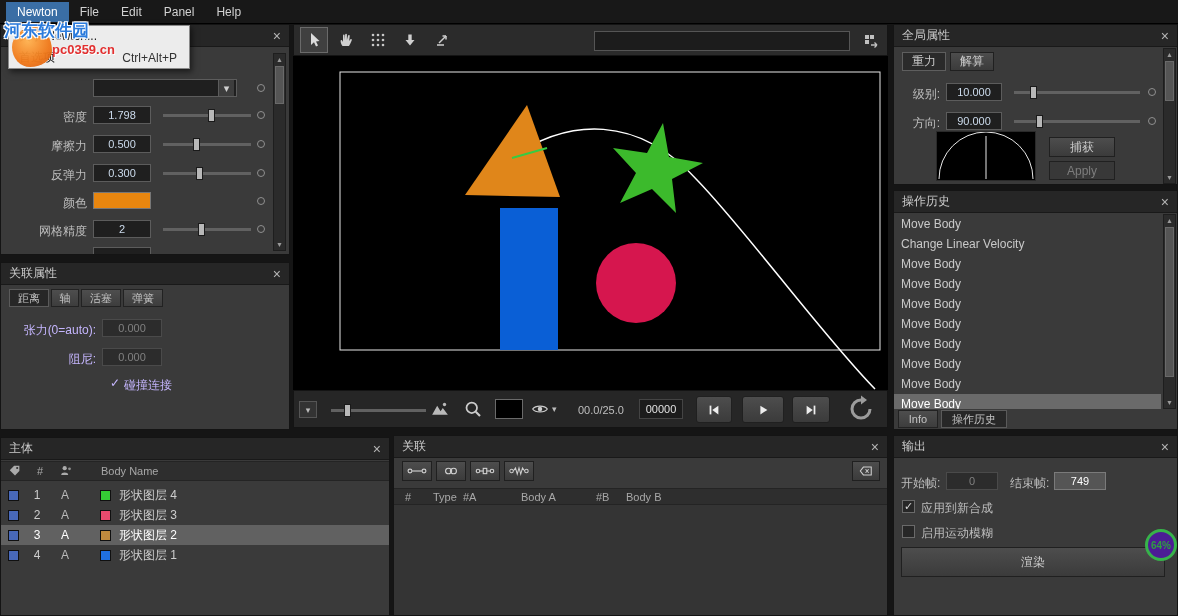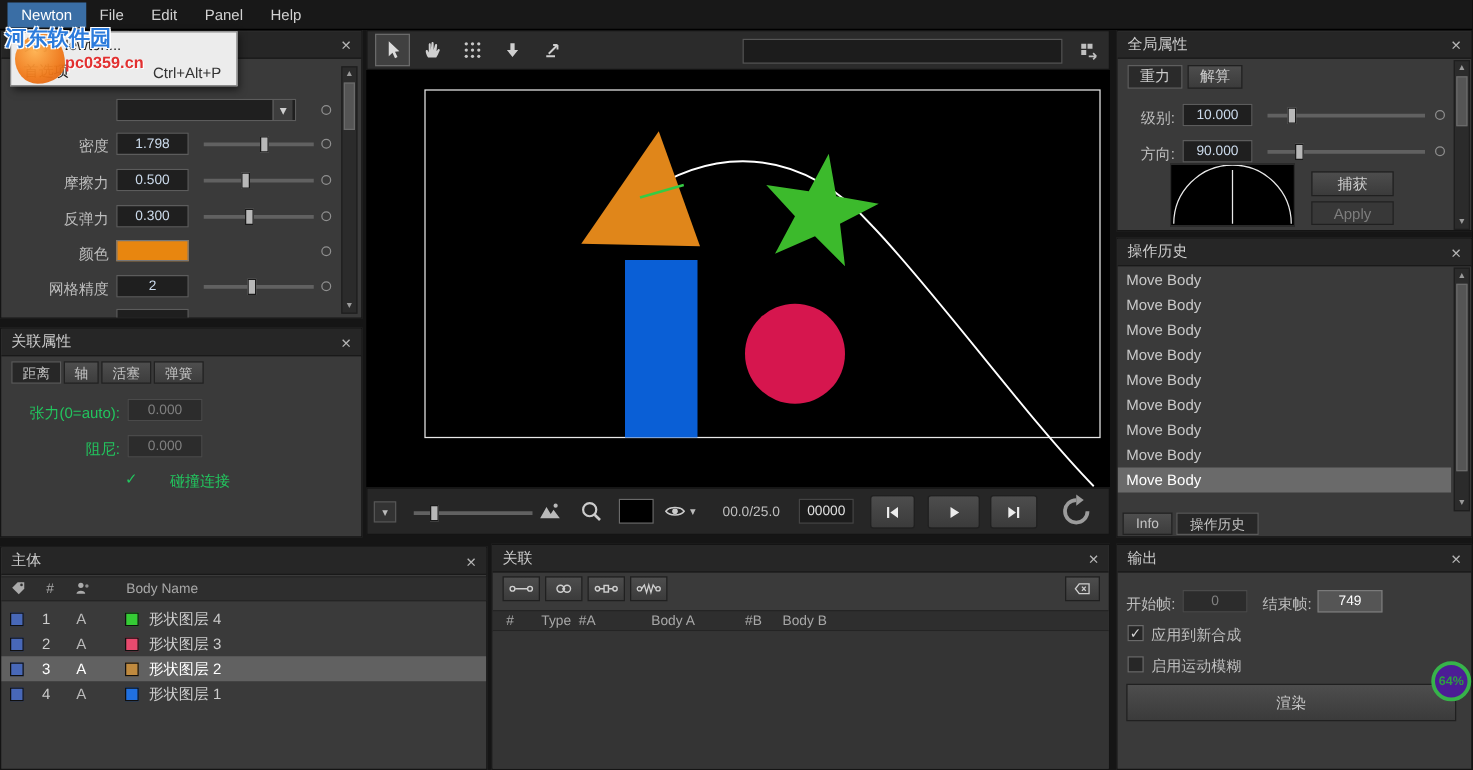--- a/index.html
+++ b/index.html
@@ -4,21 +4,21 @@
 <style>
   *{margin:0;padding:0;box-sizing:border-box;}
   html,body{background:#0d0d0d;}
   body{font-family:"Liberation Sans",sans-serif;}
   .screen{position:relative;width:1178px;height:616px;background:#151515;overflow:hidden;font-size:12px;color:#c8c8c8;}
   .abs{position:absolute;}
   .panel{position:absolute;background:#3a3a3a;border:1px solid #141414;overflow:hidden;}
   .ptitle{position:absolute;left:0;top:0;right:0;height:22px;background:#262626;border-bottom:1px solid #191919;display:flex;align-items:center;padding:0 8px;font-size:12px;color:#cccccc;}
   .pclose{margin-left:auto;color:#b5b5b5;font-size:14px;line-height:1;cursor:default;}
   .label{position:absolute;font-size:12px;color:#bdbdbd;white-space:nowrap;}
-  .dim{color:#22c55e;}
+  .dim{color:#c4b5fd;padding-left:10px;}
   .vbox{position:absolute;height:18px;background:#1f1f1f;border:1px solid #5c5c5c;color:#ccdbec;font-size:11px;display:flex;align-items:center;justify-content:center;}
   .vbox.disabled{color:#808080;border-color:#4a4a4a;background:#2c2c2c;}
   .slider{position:absolute;height:3px;background:#616161;}
   .sthumb{position:absolute;top:-5px;width:7px;height:13px;background:#b8b8b8;border:1px solid #1a1a1a;}
   .kf{position:absolute;width:8px;height:8px;border:1px solid #8f8f8f;border-radius:50%;}
   .btn{display:flex;align-items:center;justify-content:center;background:linear-gradient(#4d4d4d,#3b3b3b);border:1px solid #202020;color:#cccccc;font-size:12px;}
   .btn.pressed{background:#2a2a2a;border-color:#5e5e5e;}
   .btn.disabled{color:#7d7d7d;background:#383838;}
   .menubar{position:absolute;left:0;top:0;width:1178px;height:24px;background:#181818;border-bottom:1px solid #000;display:flex;align-items:center;padding-left:6px;}
   .mitem{padding:3px 11px;color:#d2d2d2;font-size:12px;}
@@ -122,21 +122,21 @@
     <div class="tabbtn" style="left:80px;top:26px;width:40px;">活塞</div>
     <div class="tabbtn" style="left:122px;top:26px;width:40px;">弹簧</div>
 
     <span class="label dim" style="left:0px;top:59px;width:95px;text-align:right;">张力(0=auto):</span>
     <div class="vbox disabled" style="left:101px;top:56px;width:60px;">0.000</div>
 
     <span class="label dim" style="left:0px;top:88px;width:95px;text-align:right;">阻尼:</span>
     <div class="vbox disabled" style="left:101px;top:85px;width:60px;">0.000</div>
 
     <span class="abs dim" style="left:99px;top:113px;font-size:12px;">✓</span>
-    <span class="label dim" style="left:113px;top:114px;margin-left:22px;">碰撞连接</span>
+    <span class="label dim" style="left:113px;top:114px;">碰撞连接</span>
   </div>
 
   <div class="panel" style="left:0;top:437px;width:390px;height:179px;">
     <div class="ptitle">
       <span>主体</span>
       <span class="pclose">×</span>
     </div>
     <div class="hdrow" style="left:0;top:23px;width:388px;height:20px;">
       <span class="hcell" style="left:7px;">
         <svg width="14" height="14" viewBox="0 0 16 16">
@@ -401,20 +401,21 @@
     </div>
   </div>
 
   <div class="panel" style="left:893px;top:190px;width:285px;height:240px;">
     <div class="ptitle">
       <span>操作历史</span>
       <span class="pclose">×</span>
     </div>
     <div class="abs" style="left:0;top:23px;width:267px;height:195px;overflow:hidden;">
       <div class="hitem">Move Body</div>
+      <div class="hitem">Change Linear Velocity</div>
       <div class="hitem">Move Body</div>
       <div class="hitem">Move Body</div>
       <div class="hitem">Move Body</div>
       <div class="hitem">Move Body</div>
       <div class="hitem">Move Body</div>
       <div class="hitem">Move Body</div>
       <div class="hitem">Move Body</div>
       <div class="hitem selected">Move Body</div>
     </div>
     <div class="tabbtn" style="left:4px;top:219px;width:40px;">Info</div>

